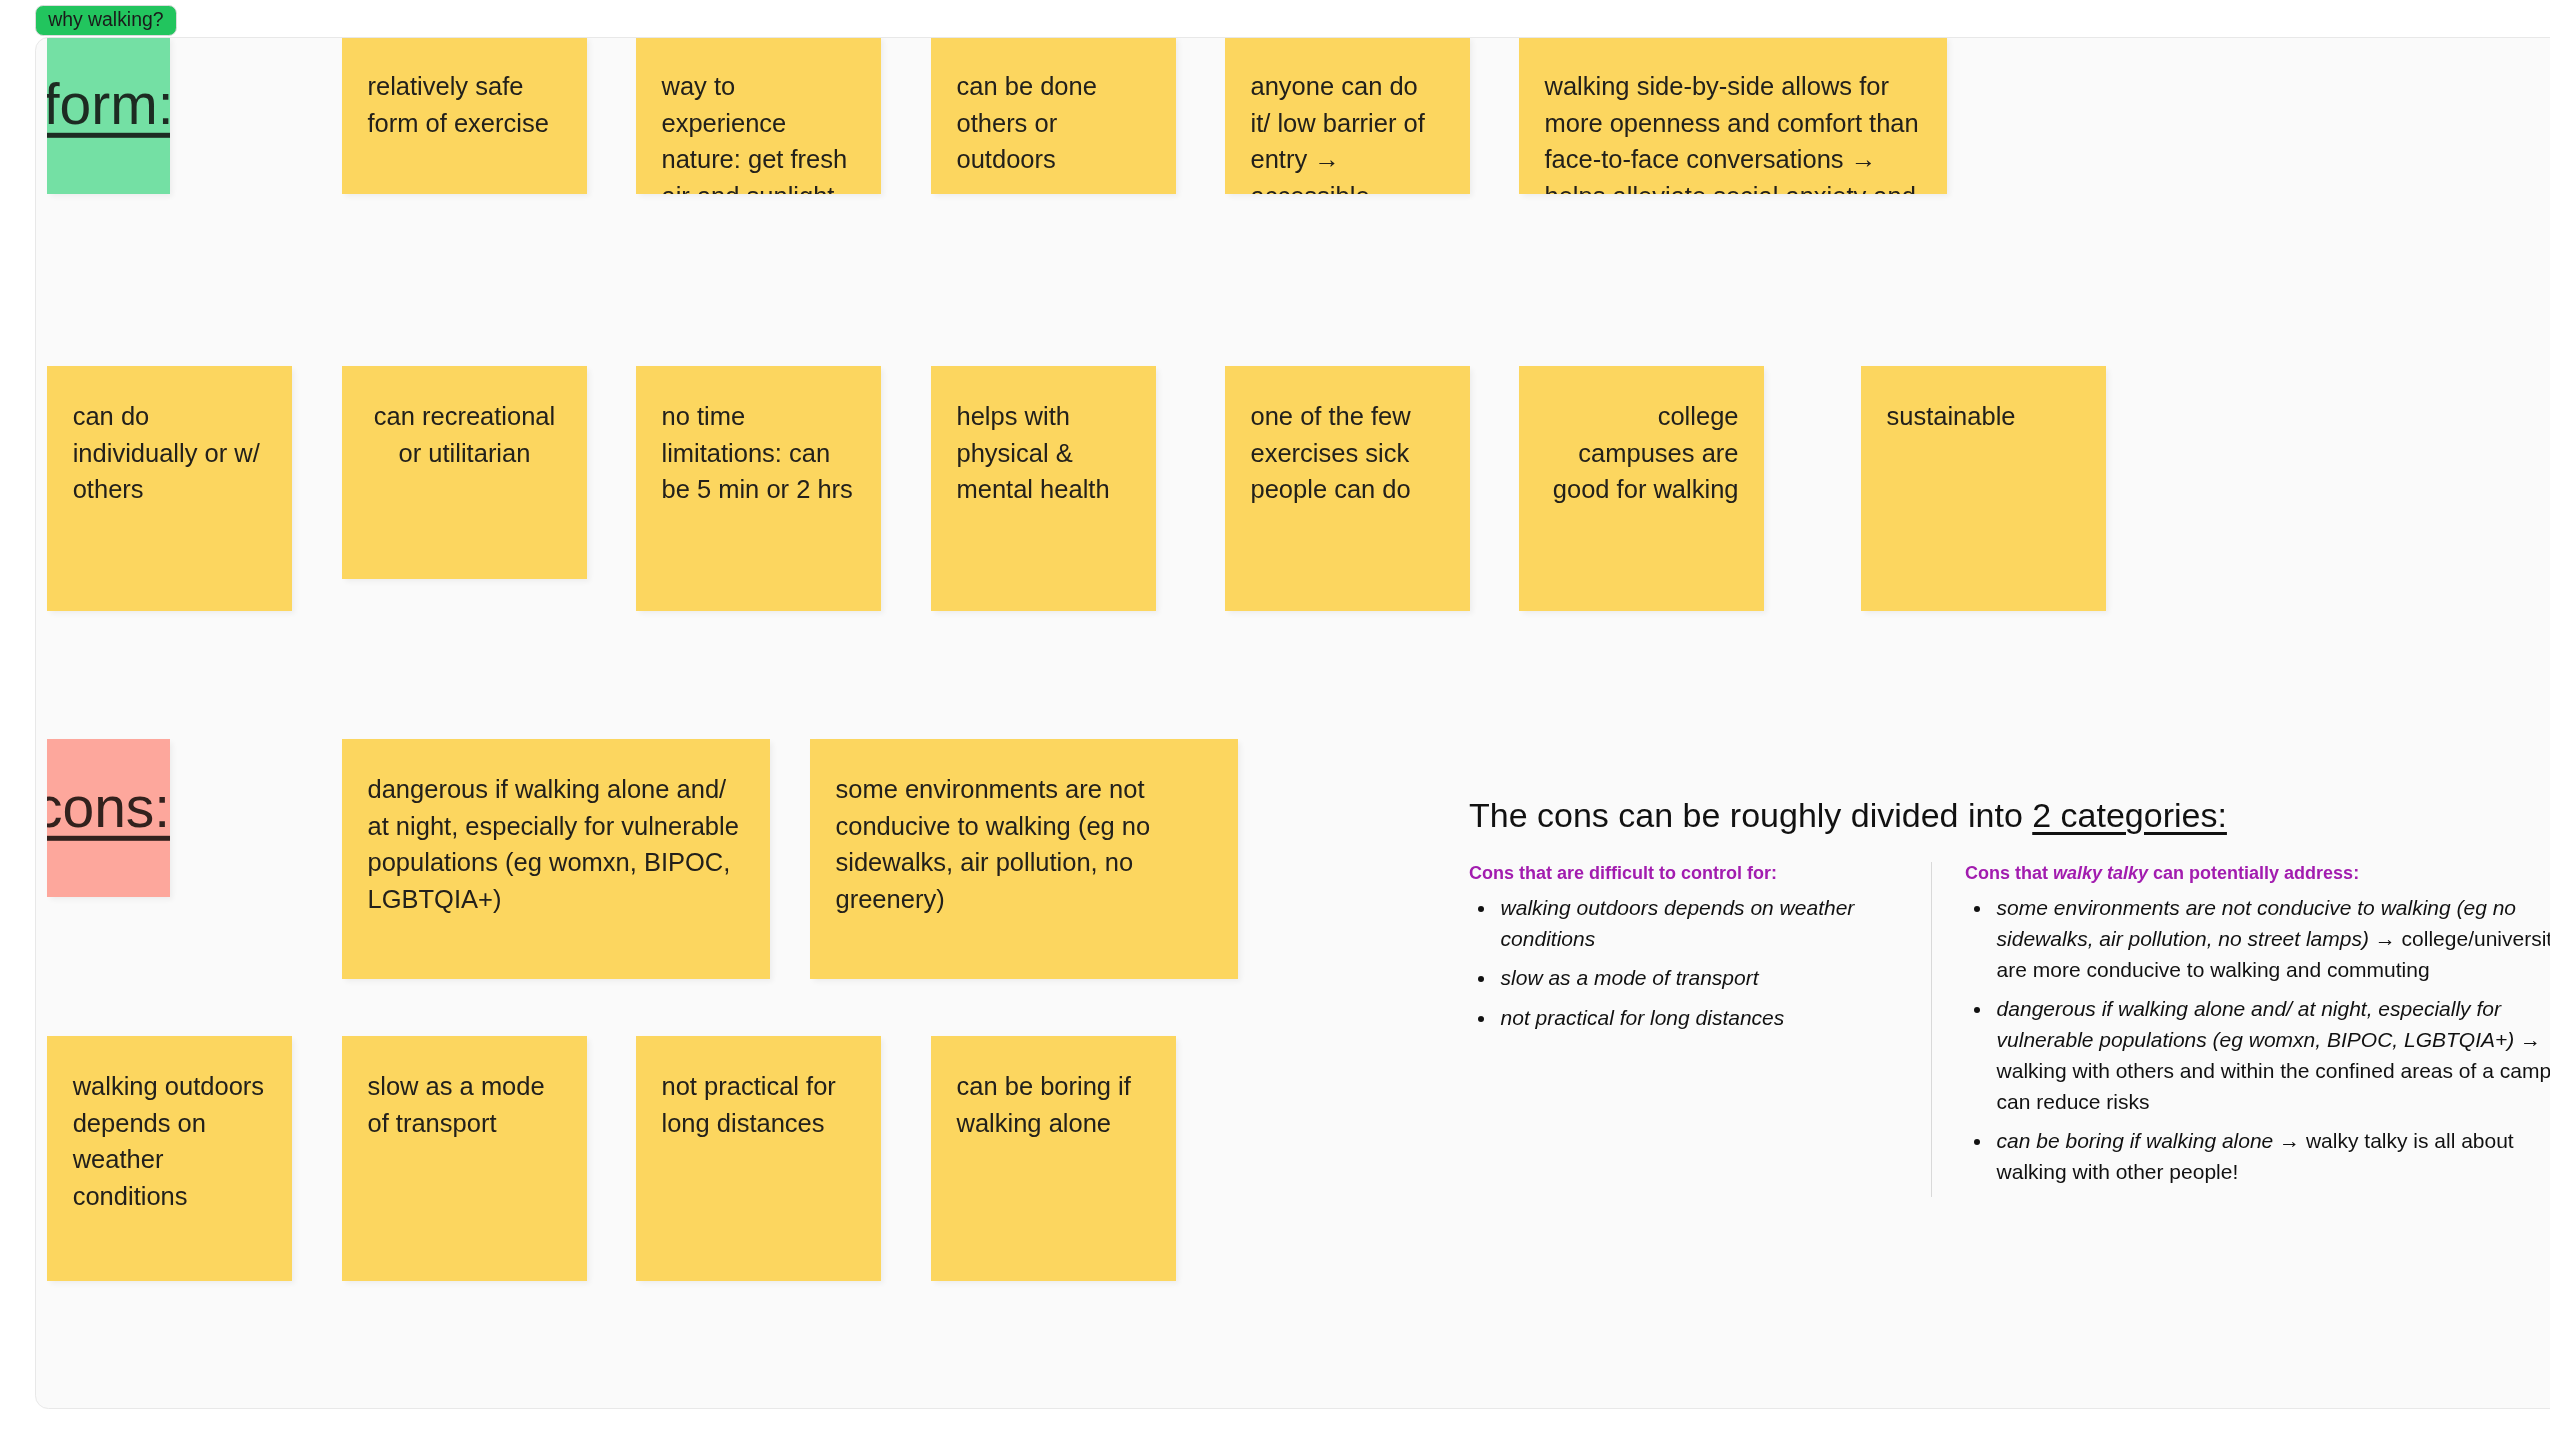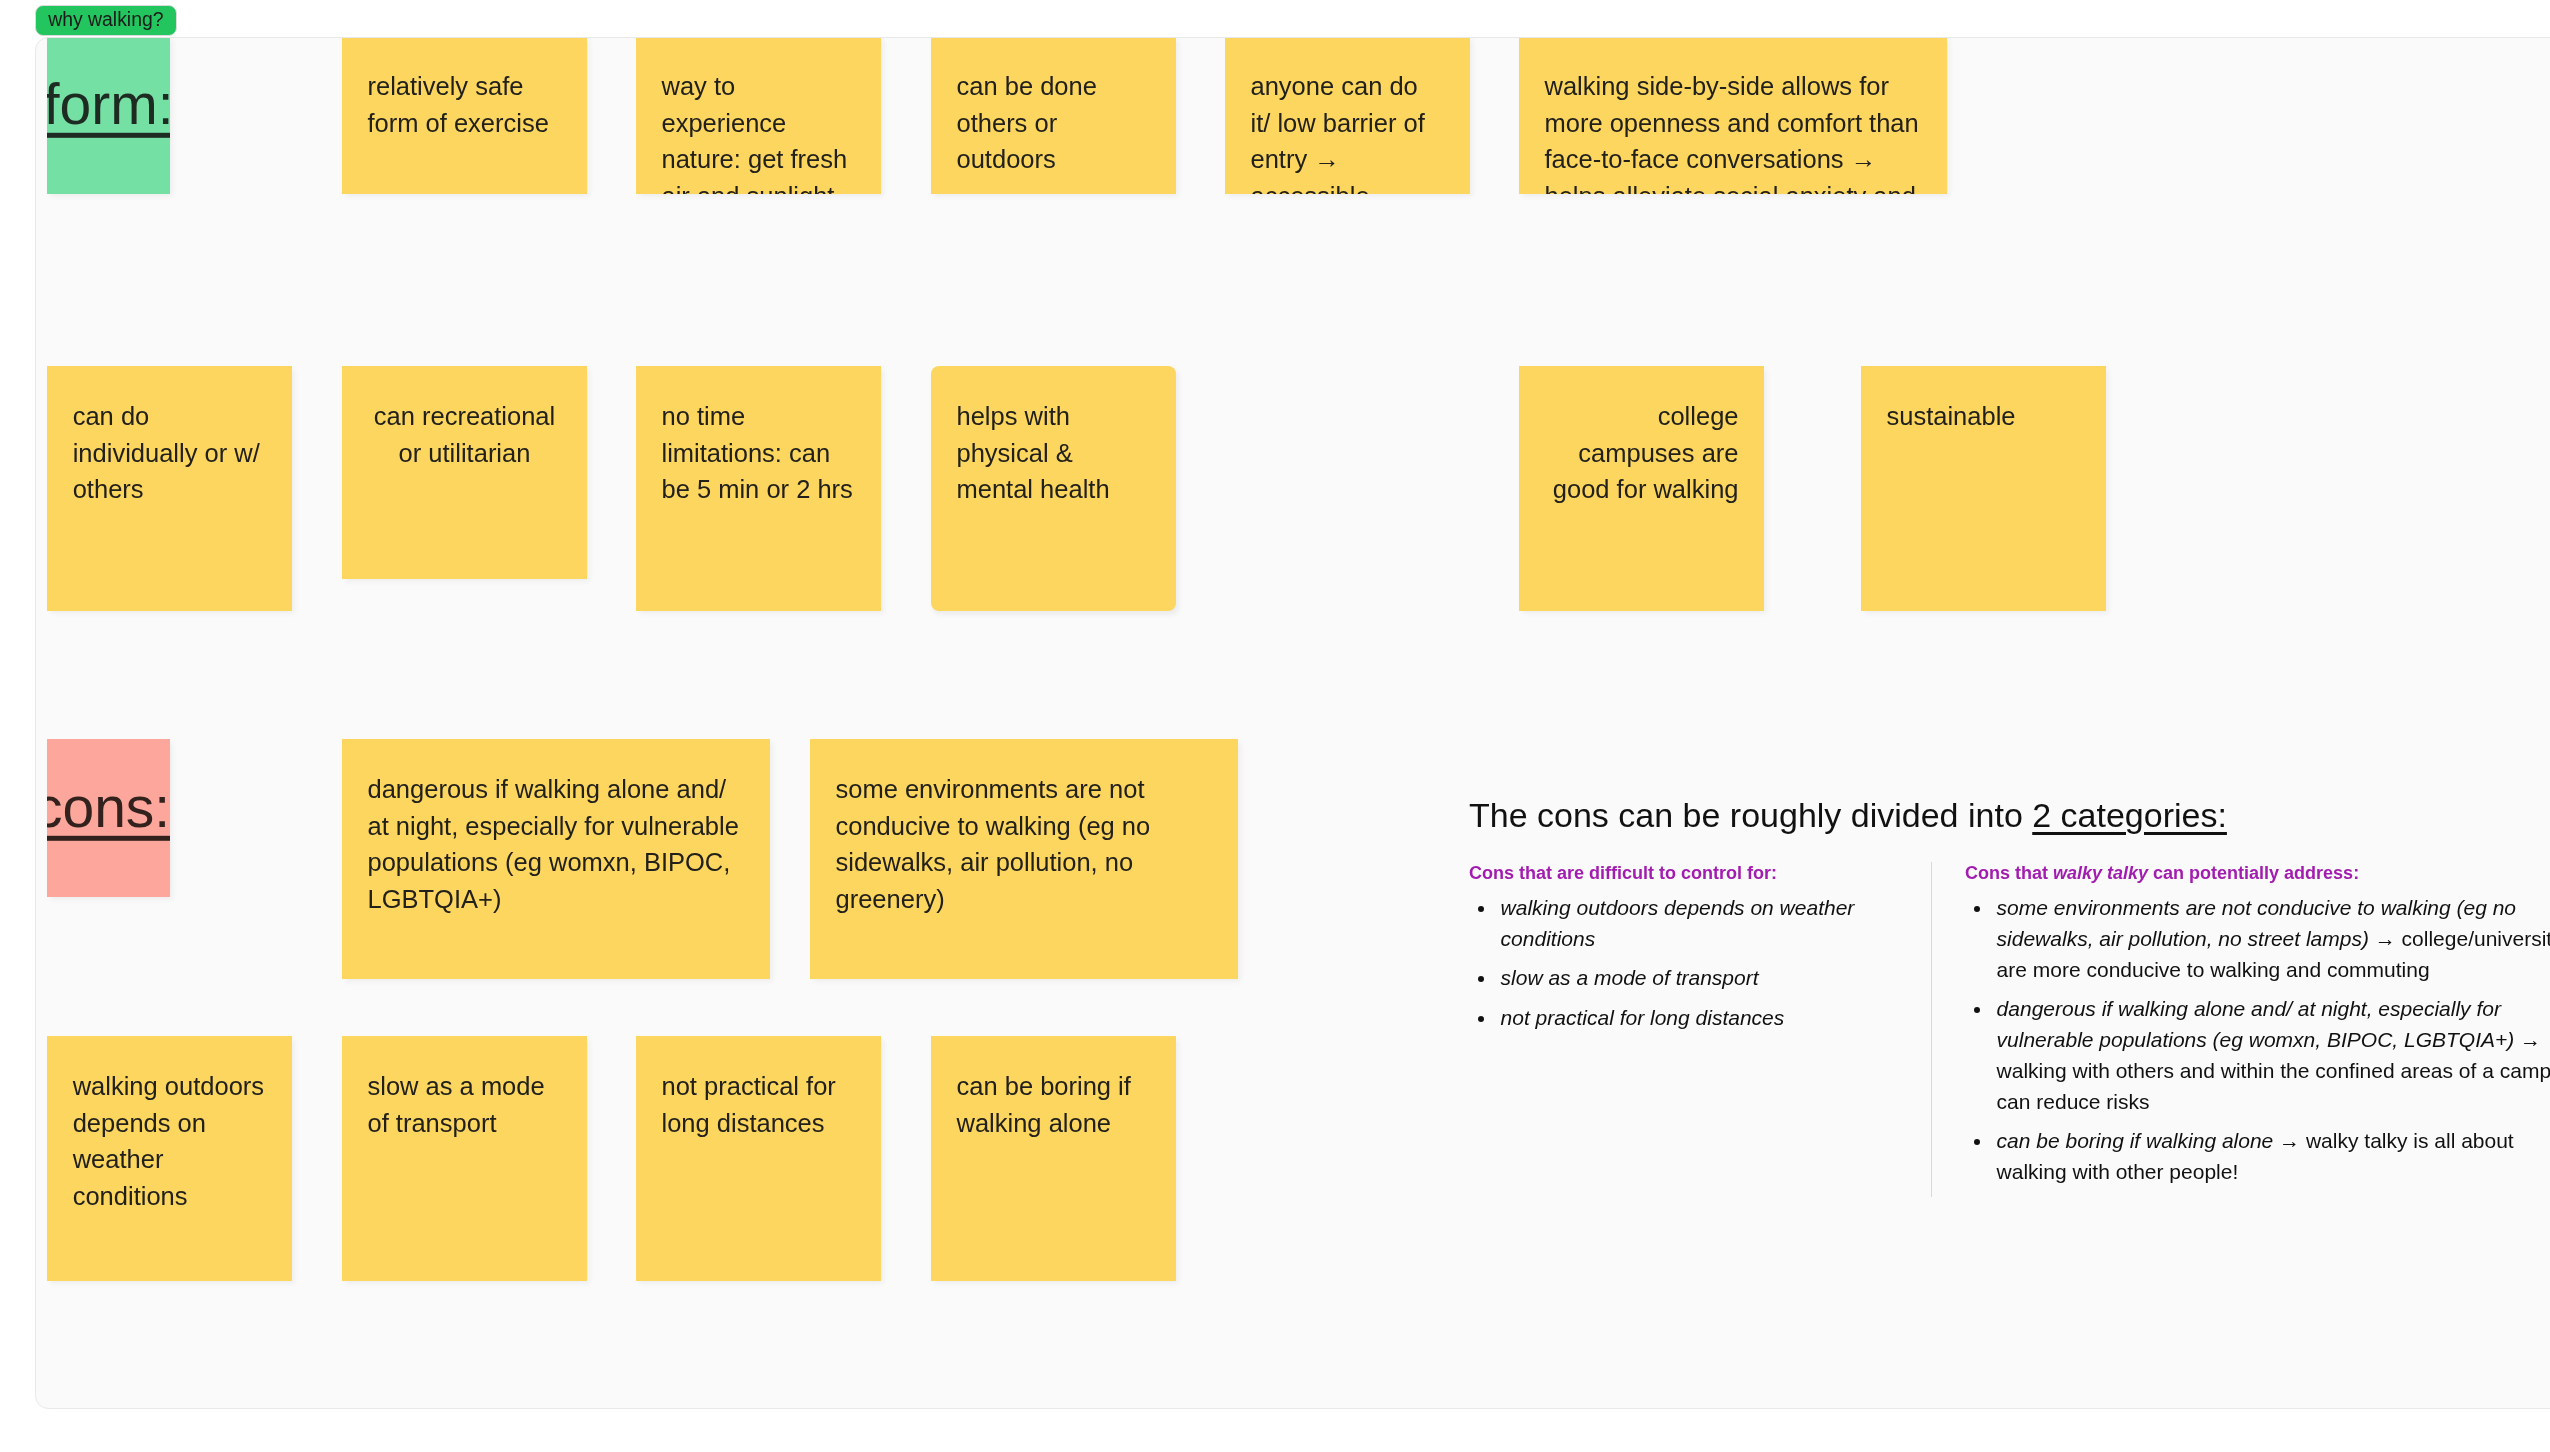--- a/index.html
+++ b/index.html
@@ -136,21 +136,22 @@
 
   <div class="note" style="left:306px; top:-2px; width:245px; height:158px;">relatively safe form of exercise</div>
   <div class="note" style="left:600px; top:-2px; width:245px; height:158px;">way to experience nature: get fresh air and sunlight, enjoy scenery</div>
   <div class="note" style="left:895px; top:-2px; width:245px; height:158px;">can be done others or outdoors</div>
   <div class="note" style="left:1189px; top:-2px; width:245px; height:158px;">anyone can do it/ low barrier of entry → accessible</div>
   <div class="note" style="left:1483px; top:-2px; width:428px; height:158px;">walking side-by-side allows for more openness and comfort than face-to-face conversations → helps alleviate social anxiety and facilitate conversations</div>
 
   <div class="note" style="left:11.2px; top:328px; width:245px; height:245px;">can do individually or w/ others</div>
   <div class="note" style="left:306px; top:328px; width:245px; height:213px;text-align:center;">can recreational or utilitarian</div>
   <div class="note" style="left:600px; top:328px; width:245px; height:245px;">no time limitations: can be 5 min or 2 hrs</div>
-  <div class="note" style="left:895px; top:328px; width:245px; height:245px;border-radius:8px;">helps with physical &amp; mental health</div>
+  <div class="note" style="left:895px; top:328px; width:225px; height:245px;">helps with physical &amp; mental health</div>
+  <div class="note" style="left:1189px; top:328px; width:245px; height:245px;">one of the few exercises sick people can do</div>
   <div class="note" style="left:1483px; top:328px; width:245px; height:245px;text-align:right;">college campuses are good for walking</div>
   <div class="note" style="left:1778px; top:328px; width:245px; height:245px;margin-left:47px;">sustainable</div>
 
   <div class="note pink header-note" style="left:11.2px; top:701px; width:123px; height:158px;justify-content:flex-end;">
     <span class="header-text">cons:</span>
   </div>
 
   <div class="note" style="left:306px; top:701px; width:428px; height:240px;">dangerous if walking alone and/ at night, especially for vulnerable populations (eg womxn, BIPOC, LGBTQIA+)</div>
   <div class="note" style="left:774px; top:701px; width:428px; height:240px;">some environments are not conducive to walking (eg no sidewalks, air pollution, no greenery)</div>
 

